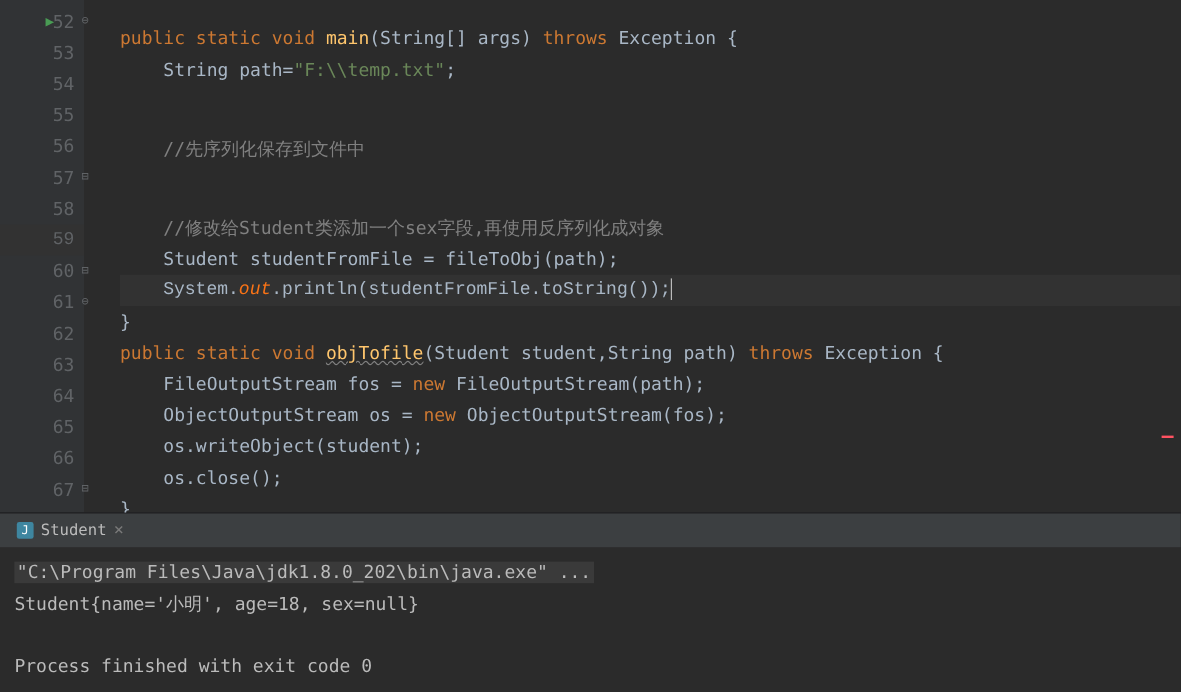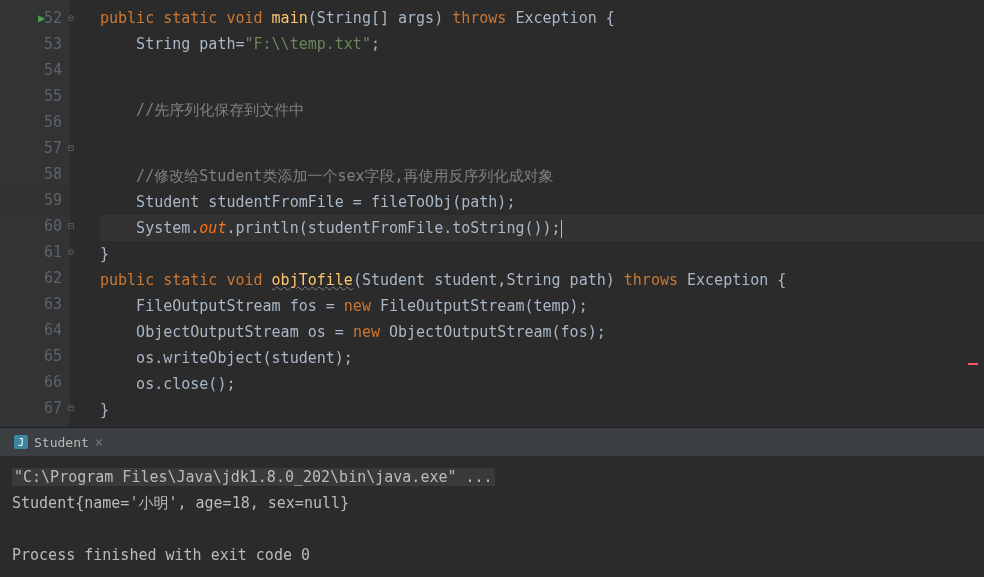--- a/index.html
+++ b/index.html
@@ -43,30 +43,30 @@
     font-size: 12px;
   }
   .fold-icon {
     position: absolute;
     right: -4px;
     color: #606366;
     font-size: 10px;
   }
   .code {
     flex: 1;
-    padding-top: 5px;
+    padding-top: 19px;
     position: relative;
     padding-left: 30px;
   }
   .code-line {
     height: 26px;
     line-height: 26px;
     white-space: pre;
   }
-  .hl { background: #323232; }
+  .hl { background: #323232; font-family: Liberation Mono, monospace; }
   .kw { color: #cc7832; }
   .str { color: #6a8759; }
   .num { color: #6897bb; }
   .comment { color: #808080; margin-top: 40px; }
   .field { color: #f97316; font-style: italic; }
   .hint { color: #787878; background: #333638; padding: 1px 4px; border-radius: 3px; font-size: 13px; }
   .methoddef { color: #ffc66d; }
   .ital { }
   .underline { text-decoration: underline wavy #808080; text-decoration-thickness: 1px; }
   .caret { border-right: 1px solid #bbb; display: inline-block; height: 18px; vertical-align: middle; }
@@ -184,21 +184,21 @@
 
   <div class="code">
     <div class="code-line"><span class="kw">public</span> <span class="kw">static</span> <span class="kw">void</span> <span class="methoddef">main</span><span>(String[] args) </span><span class="kw">throws</span><span> Exception {</span></div>
     <div class="code-line"><span>    String path=</span><span class="str">"F:\\temp.txt"</span><span>;</span></div>
     <div class="code-line comment">    //先序列化保存到文件中</div>
     <div class="code-line comment">    //修改给Student类添加一个sex字段,再使用反序列化成对象</div>
     <div class="code-line"><span>    Student studentFromFile = </span><span class="ital">fileToObj</span><span>(path);</span></div>
     <div class="code-line hl"><span>    System.</span><span class="field">out</span><span>.println(studentFromFile.toString());</span><span class="caret"></span></div>
     <div class="code-line">}</div>
     <div class="code-line"><span class="kw">public</span> <span class="kw">static</span> <span class="kw">void</span> <span class="methoddef underline">objTofile</span><span>(Student student,String path) </span><span class="kw">throws</span><span> Exception {</span></div>
-    <div class="code-line"><span>    FileOutputStream fos = </span><span class="kw">new</span><span> FileOutputStream(temp);</span></div>
+    <div class="code-line"><span>    FileOutputStream fos = </span><span class="kw">new</span><span> FileOutputStream(path);</span></div>
     <div class="code-line"><span>    ObjectOutputStream os = </span><span class="kw">new</span><span> ObjectOutputStream(fos);</span></div>
     <div class="code-line">    os.writeObject(student);</div>
     <div class="code-line">    os.close();</div>
     <div class="code-line">}</div>
     <div class="red-mark"></div>
   </div>
 </div>
 
 <div class="console-panel">
   <div class="console-tabs">

